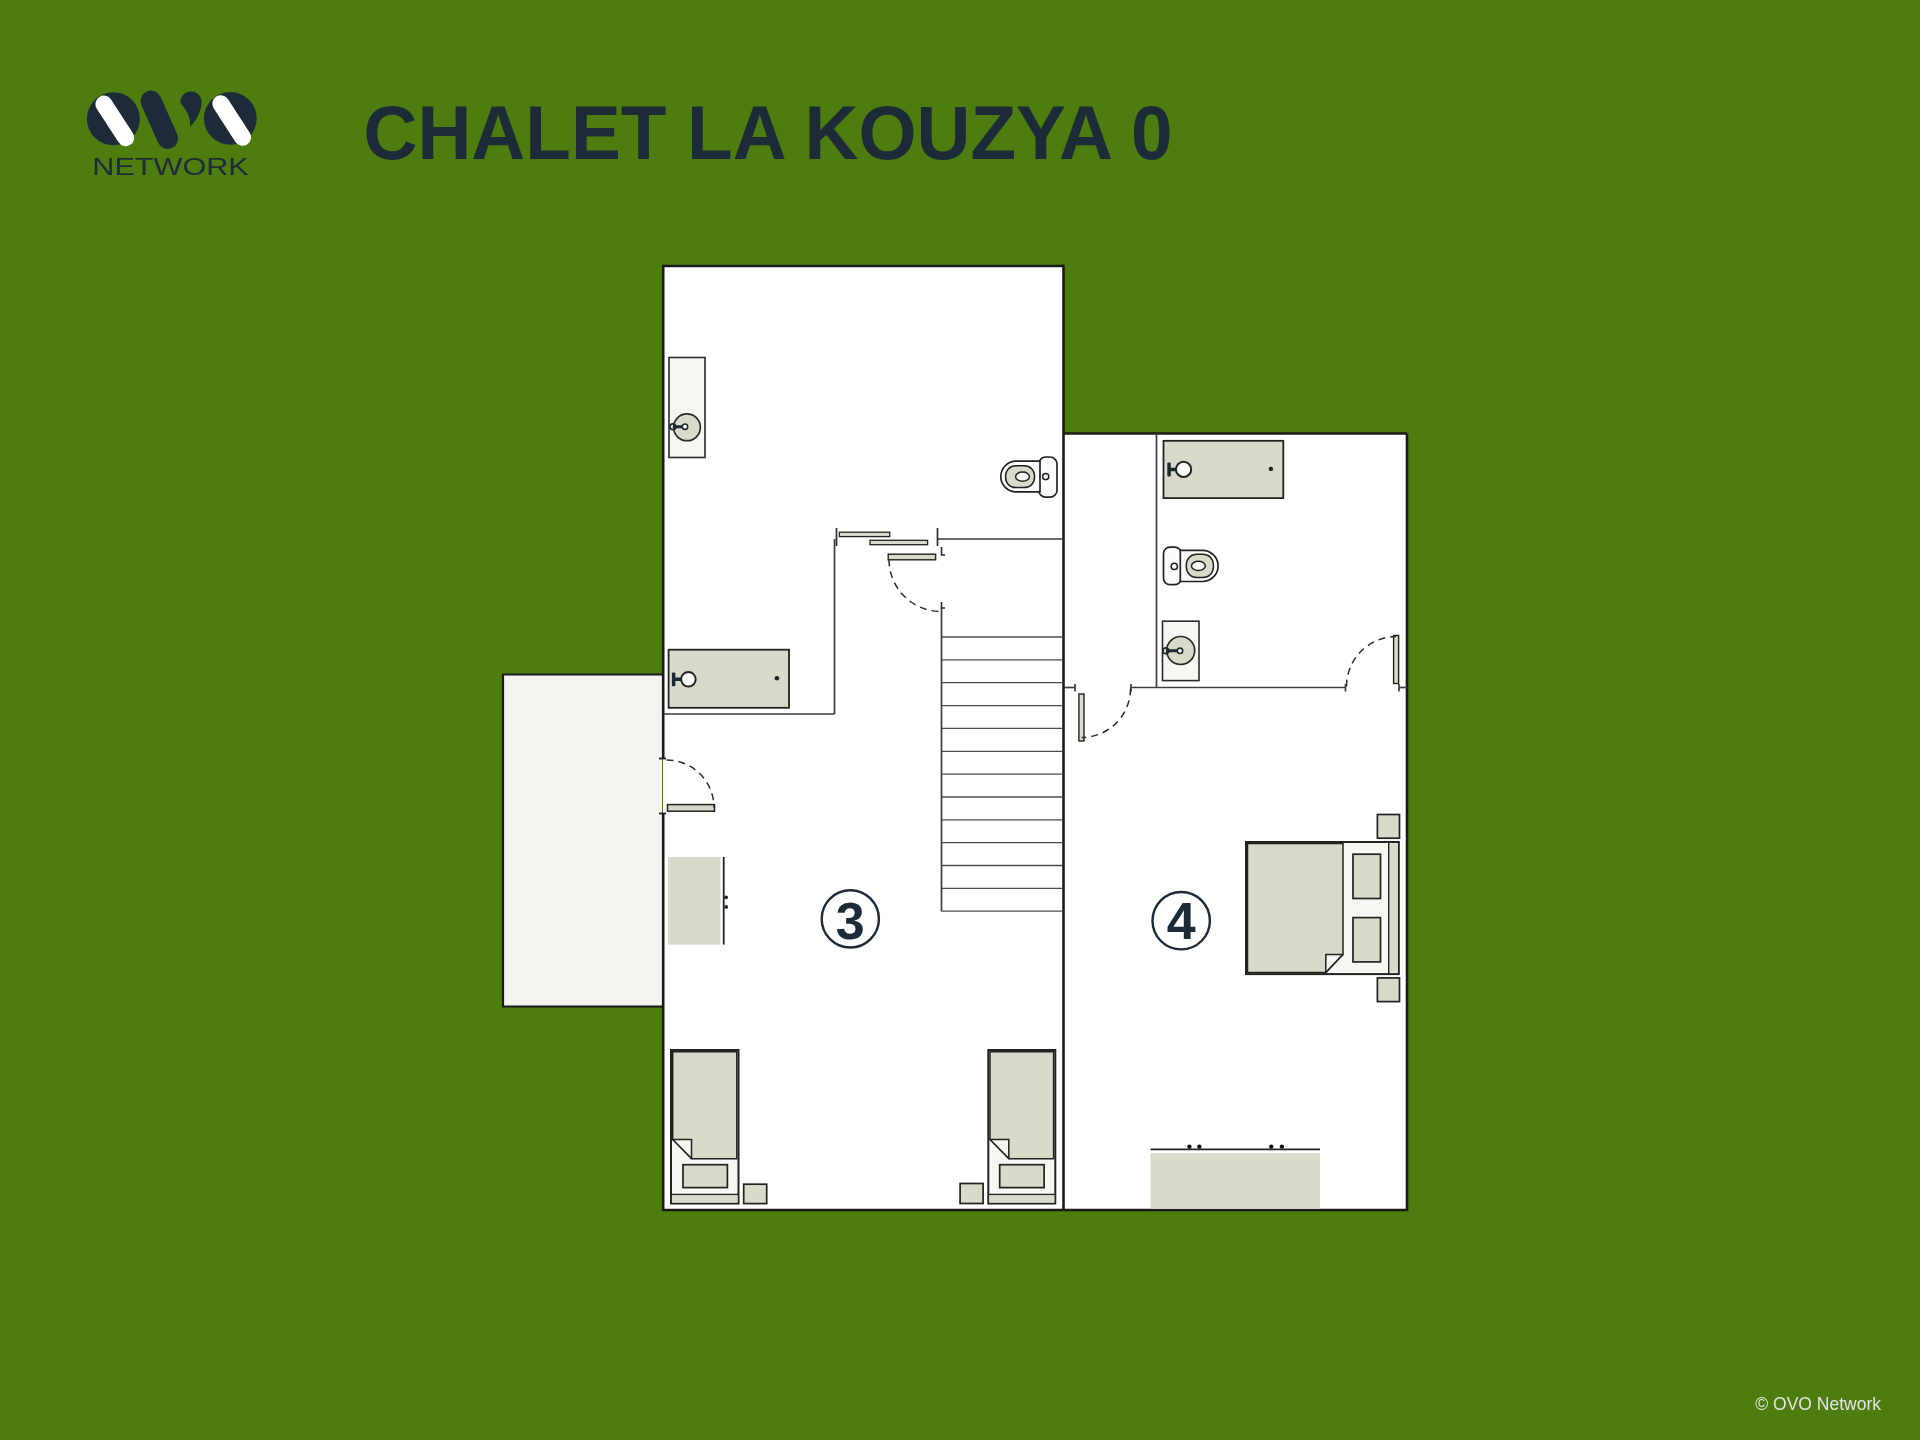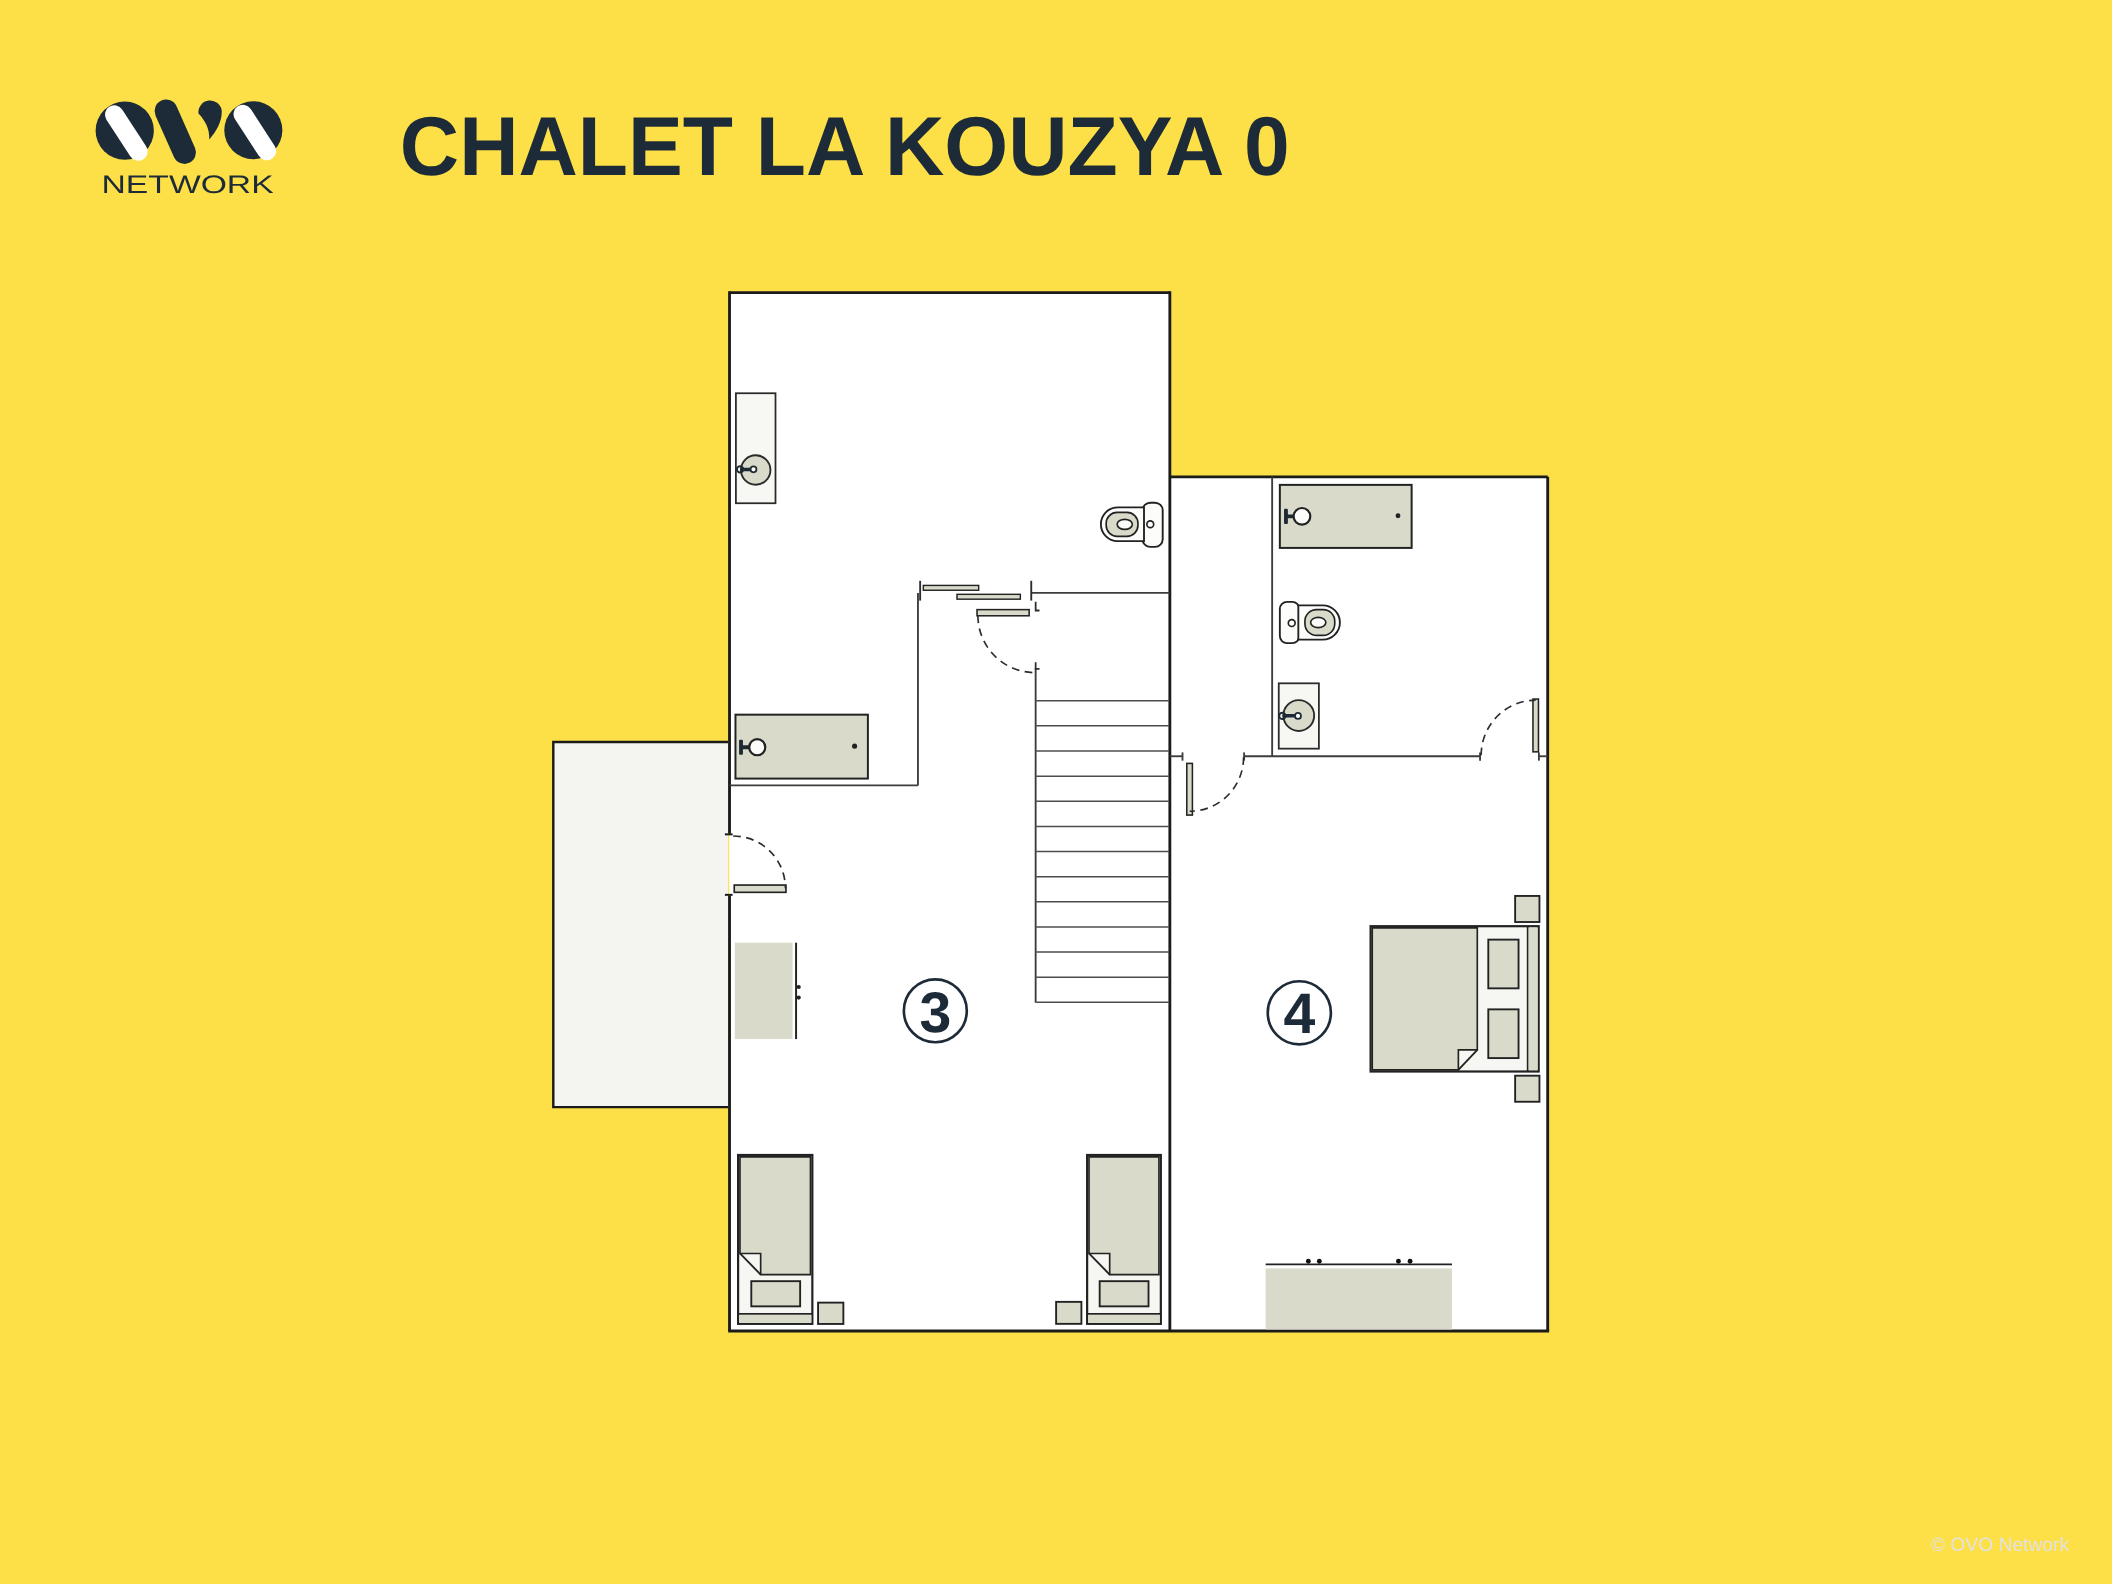--- a/index.html
+++ b/index.html
@@ -1,16 +1,16 @@
 <!DOCTYPE html>
 <html><head>
 <meta charset="utf-8">
 <style>
   html,body{margin:0;padding:0;background:#ffffff;}
-  #page{position:relative;width:1920px;height:1440px;background:#fde047;overflow:hidden;
+  #page{position:relative;width:1920px;height:1440px;background:#4d7c0f;overflow:hidden;
         font-family:"Liberation Sans", sans-serif;}
   svg{position:absolute;left:0;top:0;}
 </style>
 </head>
 <body>
 <div id="page">
 <svg width="1920" height="1440" viewBox="0 0 1920 1440">
 
   <g>
 

